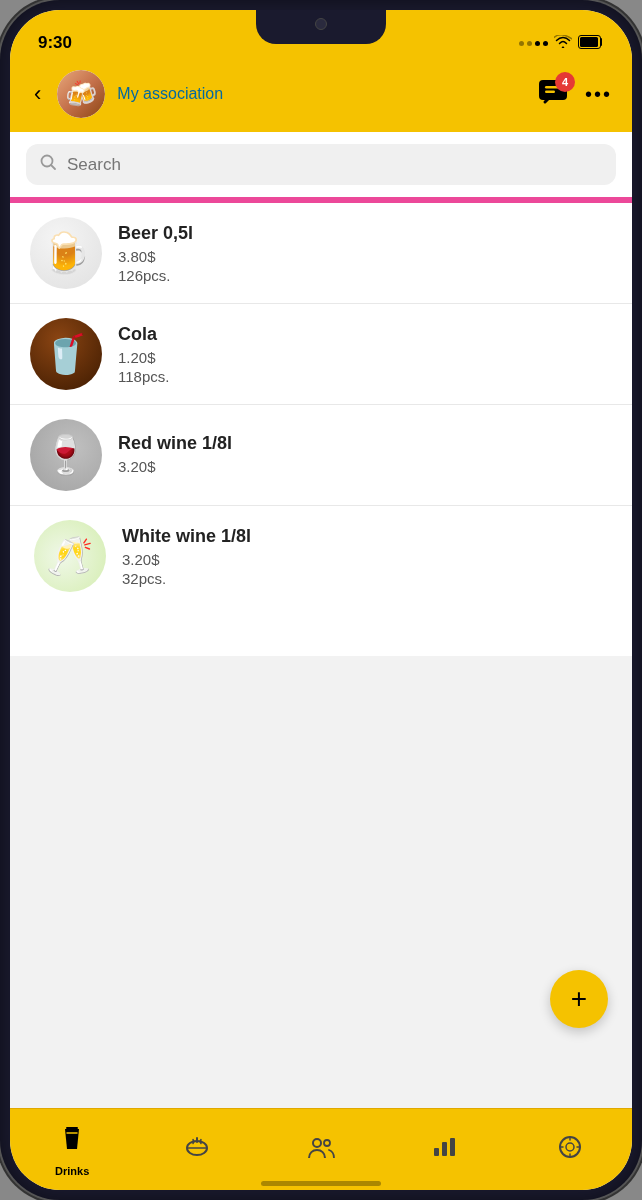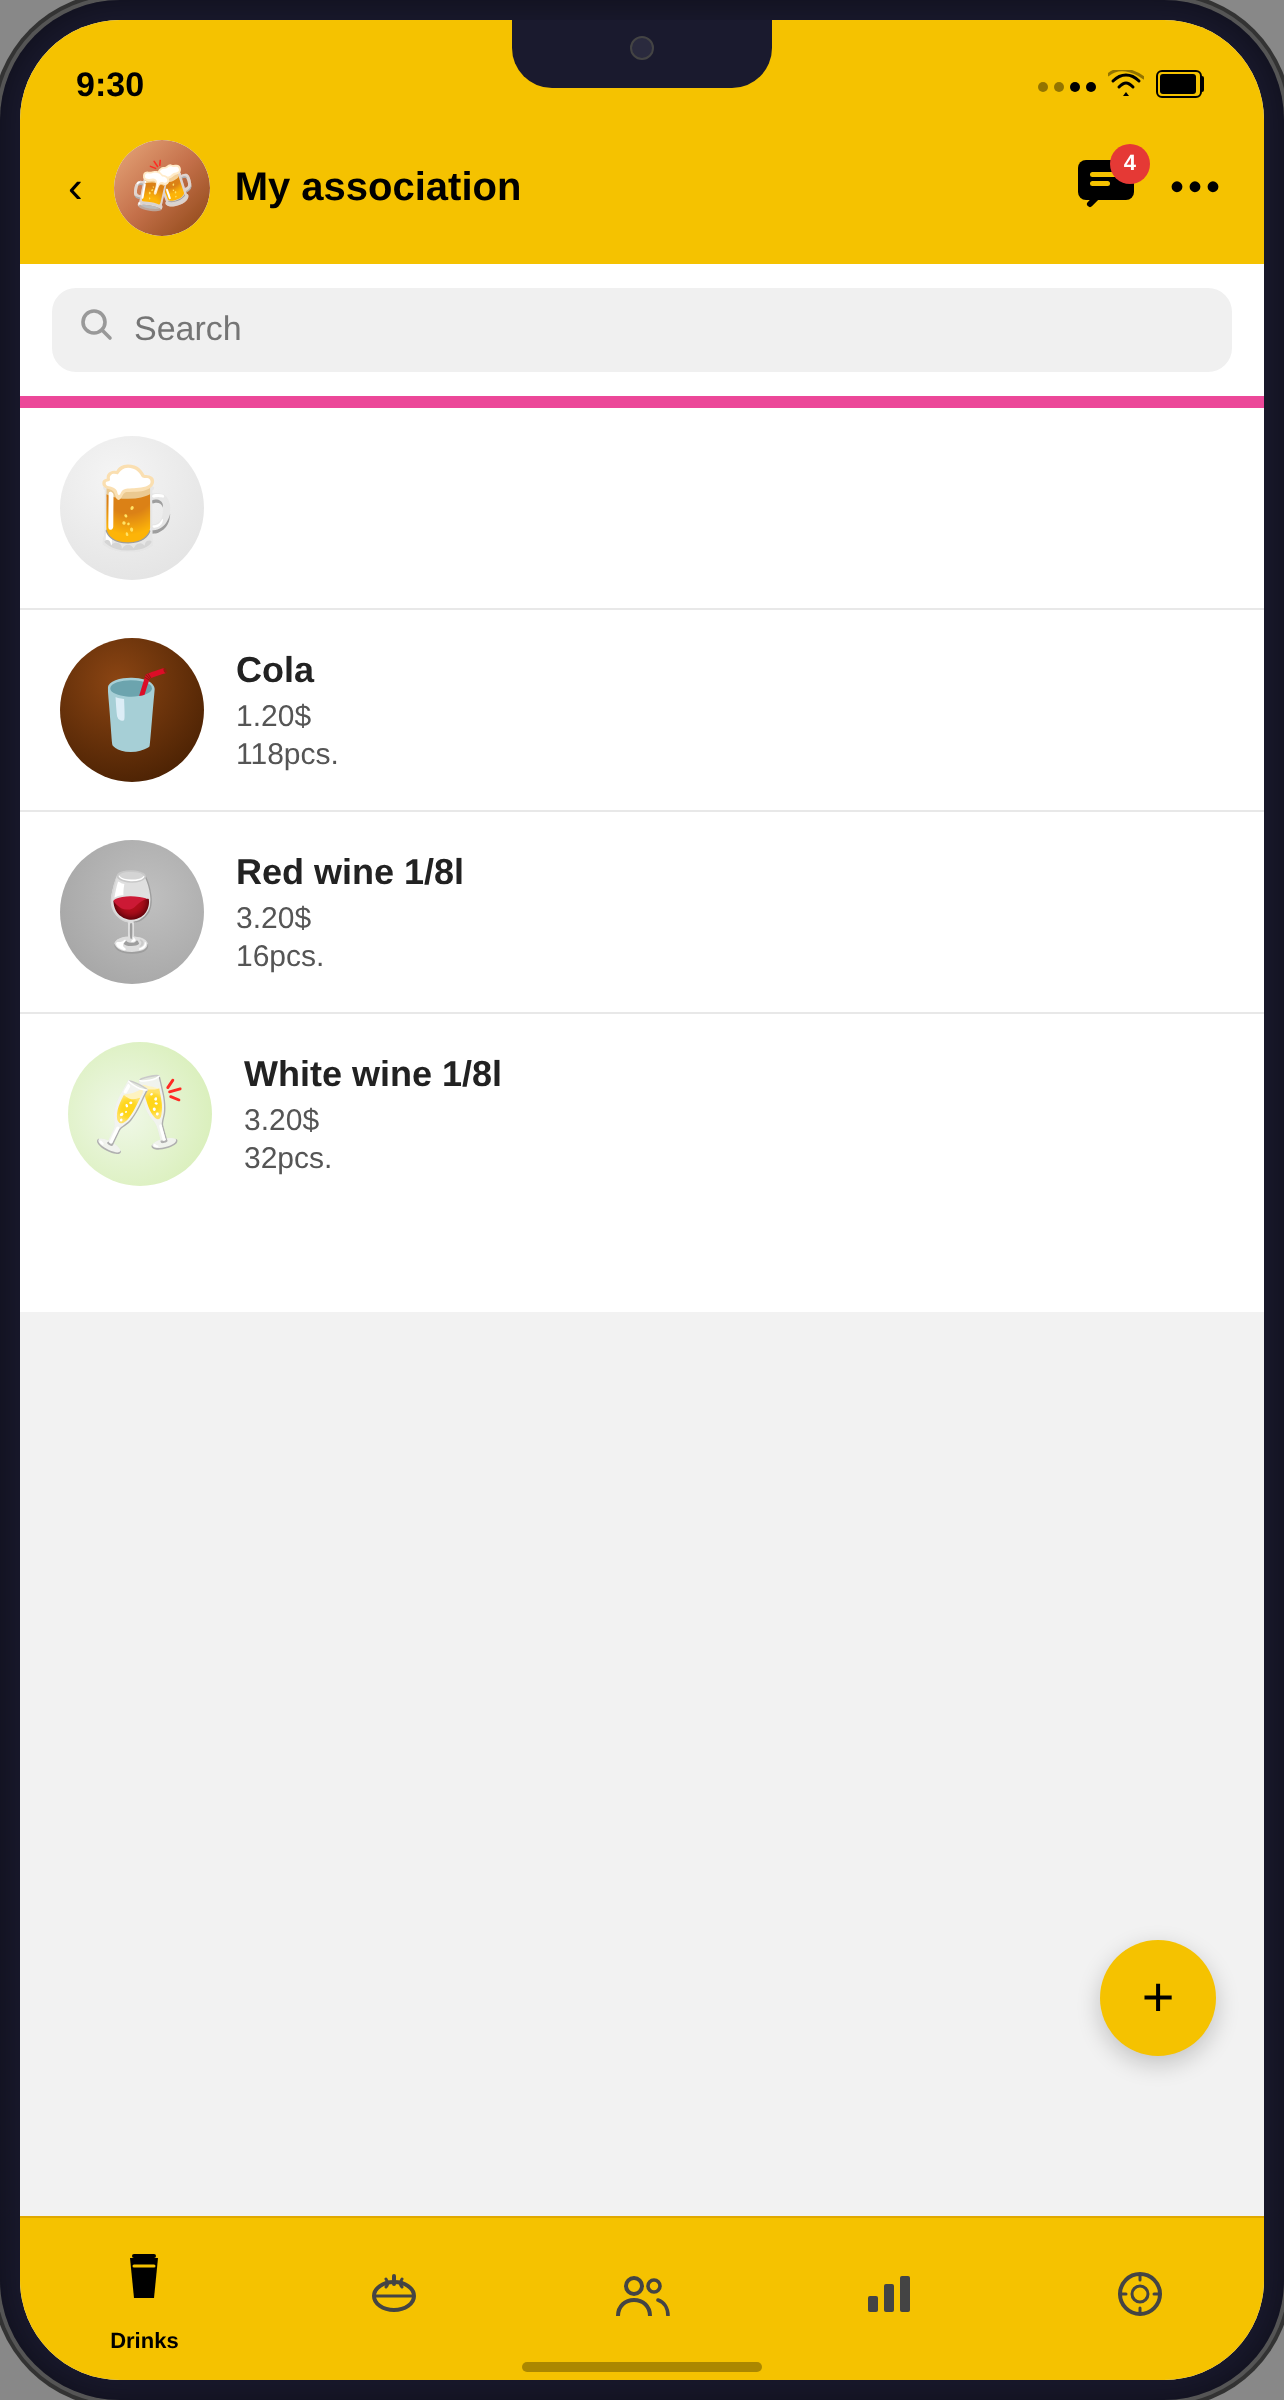--- a/index.html
+++ b/index.html
@@ -143,23 +143,23 @@
     }
     .avatar-img::before {
       content: '🍻';
       position: absolute;
       font-size: 26px;
       top: 50%;
       left: 50%;
       transform: translate(-50%, -50%);
     }
     .header-title {
-      font-size: 20px;
-      font-weight: 700;
-      color: #000000;
+      font-size: 16px;
+      font-weight: 400;
+      color: #0369a1;
       flex: 1;
     }
     .header-actions {
       display: flex;
       align-items: center;
       gap: 16px;
     }
     .msg-btn {
       position: relative;
       cursor: pointer;
@@ -454,37 +454,41 @@
               </svg>
             </span>
             <input class="search-input" type="text" readonly="" placeholder="Search" style="">
           </div>
         </div>
 
         <div class="content-list">
 
           <div class="list-item">
             <div class="item-image beer-img"></div>
+            <div class="item-info">
+              <div class="item-name">Beer 0,5l</div>
+              <div class="item-price">3.80$</div>
+              <div class="item-qty">126pcs.</div>
+            </div>
           </div>
 
           <div class="list-item">
             <div class="item-image cola-img"></div>
             <div class="item-info">
               <div class="item-name">Cola</div>
               <div class="item-price">1.20$</div>
               <div class="item-qty">118pcs.</div>
             </div>
           </div>
 
           <div class="list-item">
             <div class="item-image redwine-img"></div>
             <div class="item-info">
               <div class="item-name">Red wine 1/8l</div>
               <div class="item-price">3.20$</div>
-              <div class="item-qty">16pcs.</div>
             </div>
           </div>
 
           <div class="list-item">
             <div class="item-image whitewine-img"></div>
             <div class="item-info">
               <div class="item-name">White wine 1/8l</div>
               <div class="item-price">3.20$</div>
               <div class="item-qty">32pcs.</div>
             </div>

